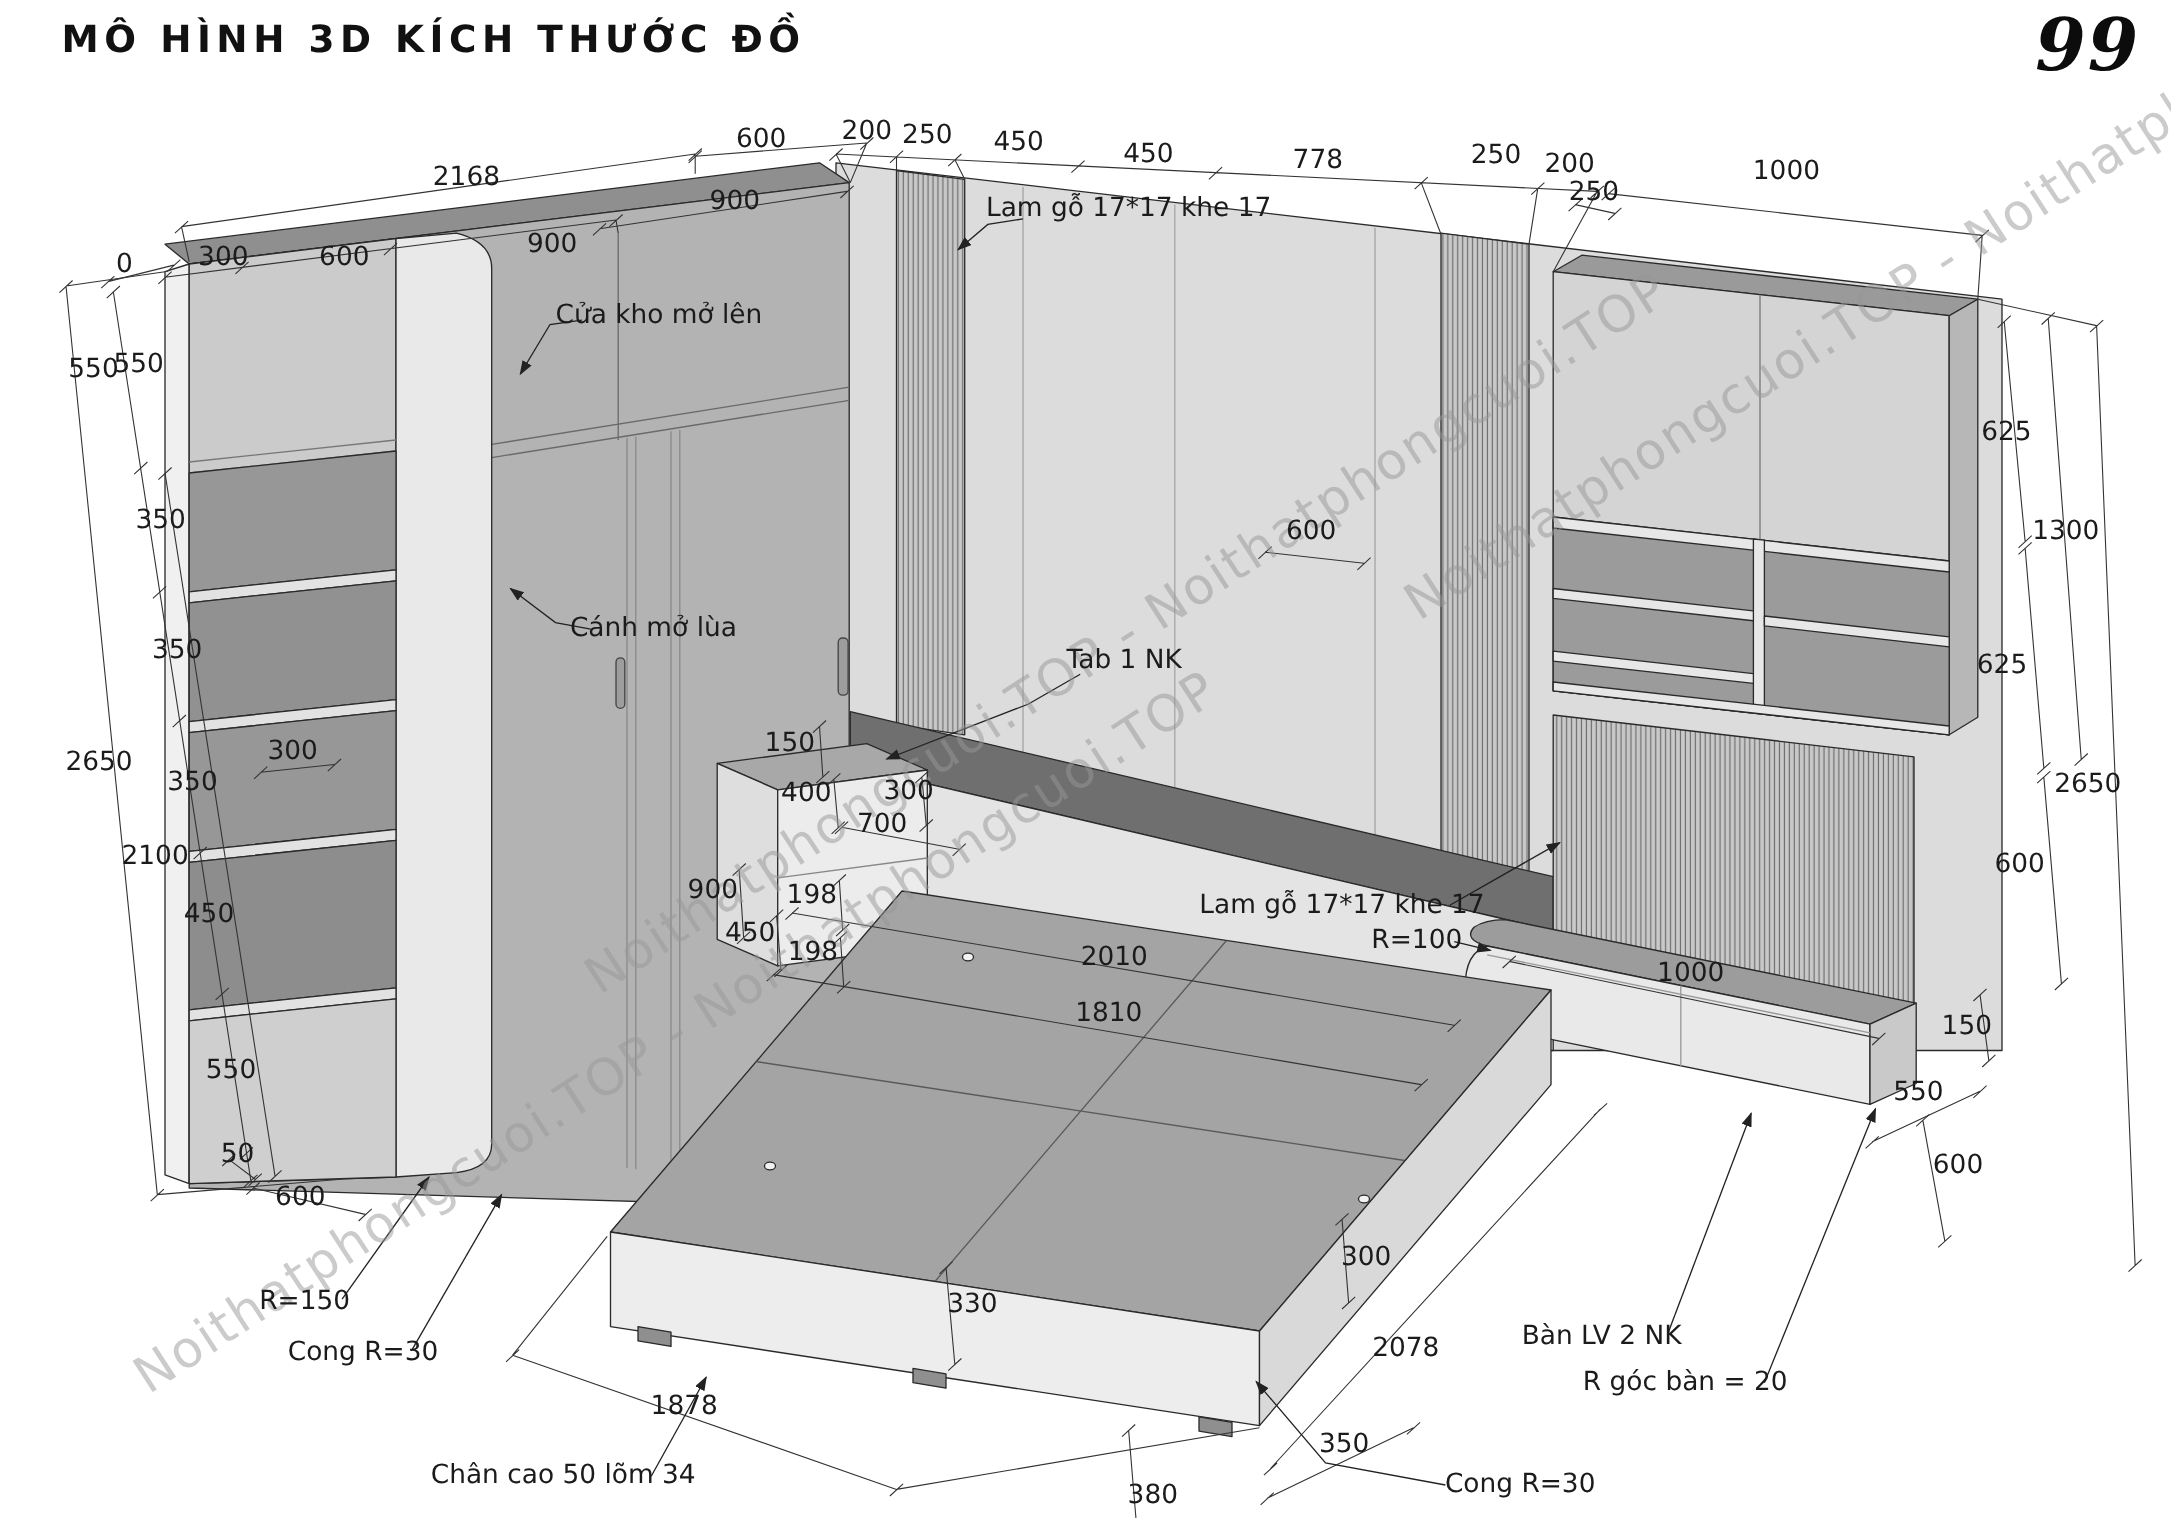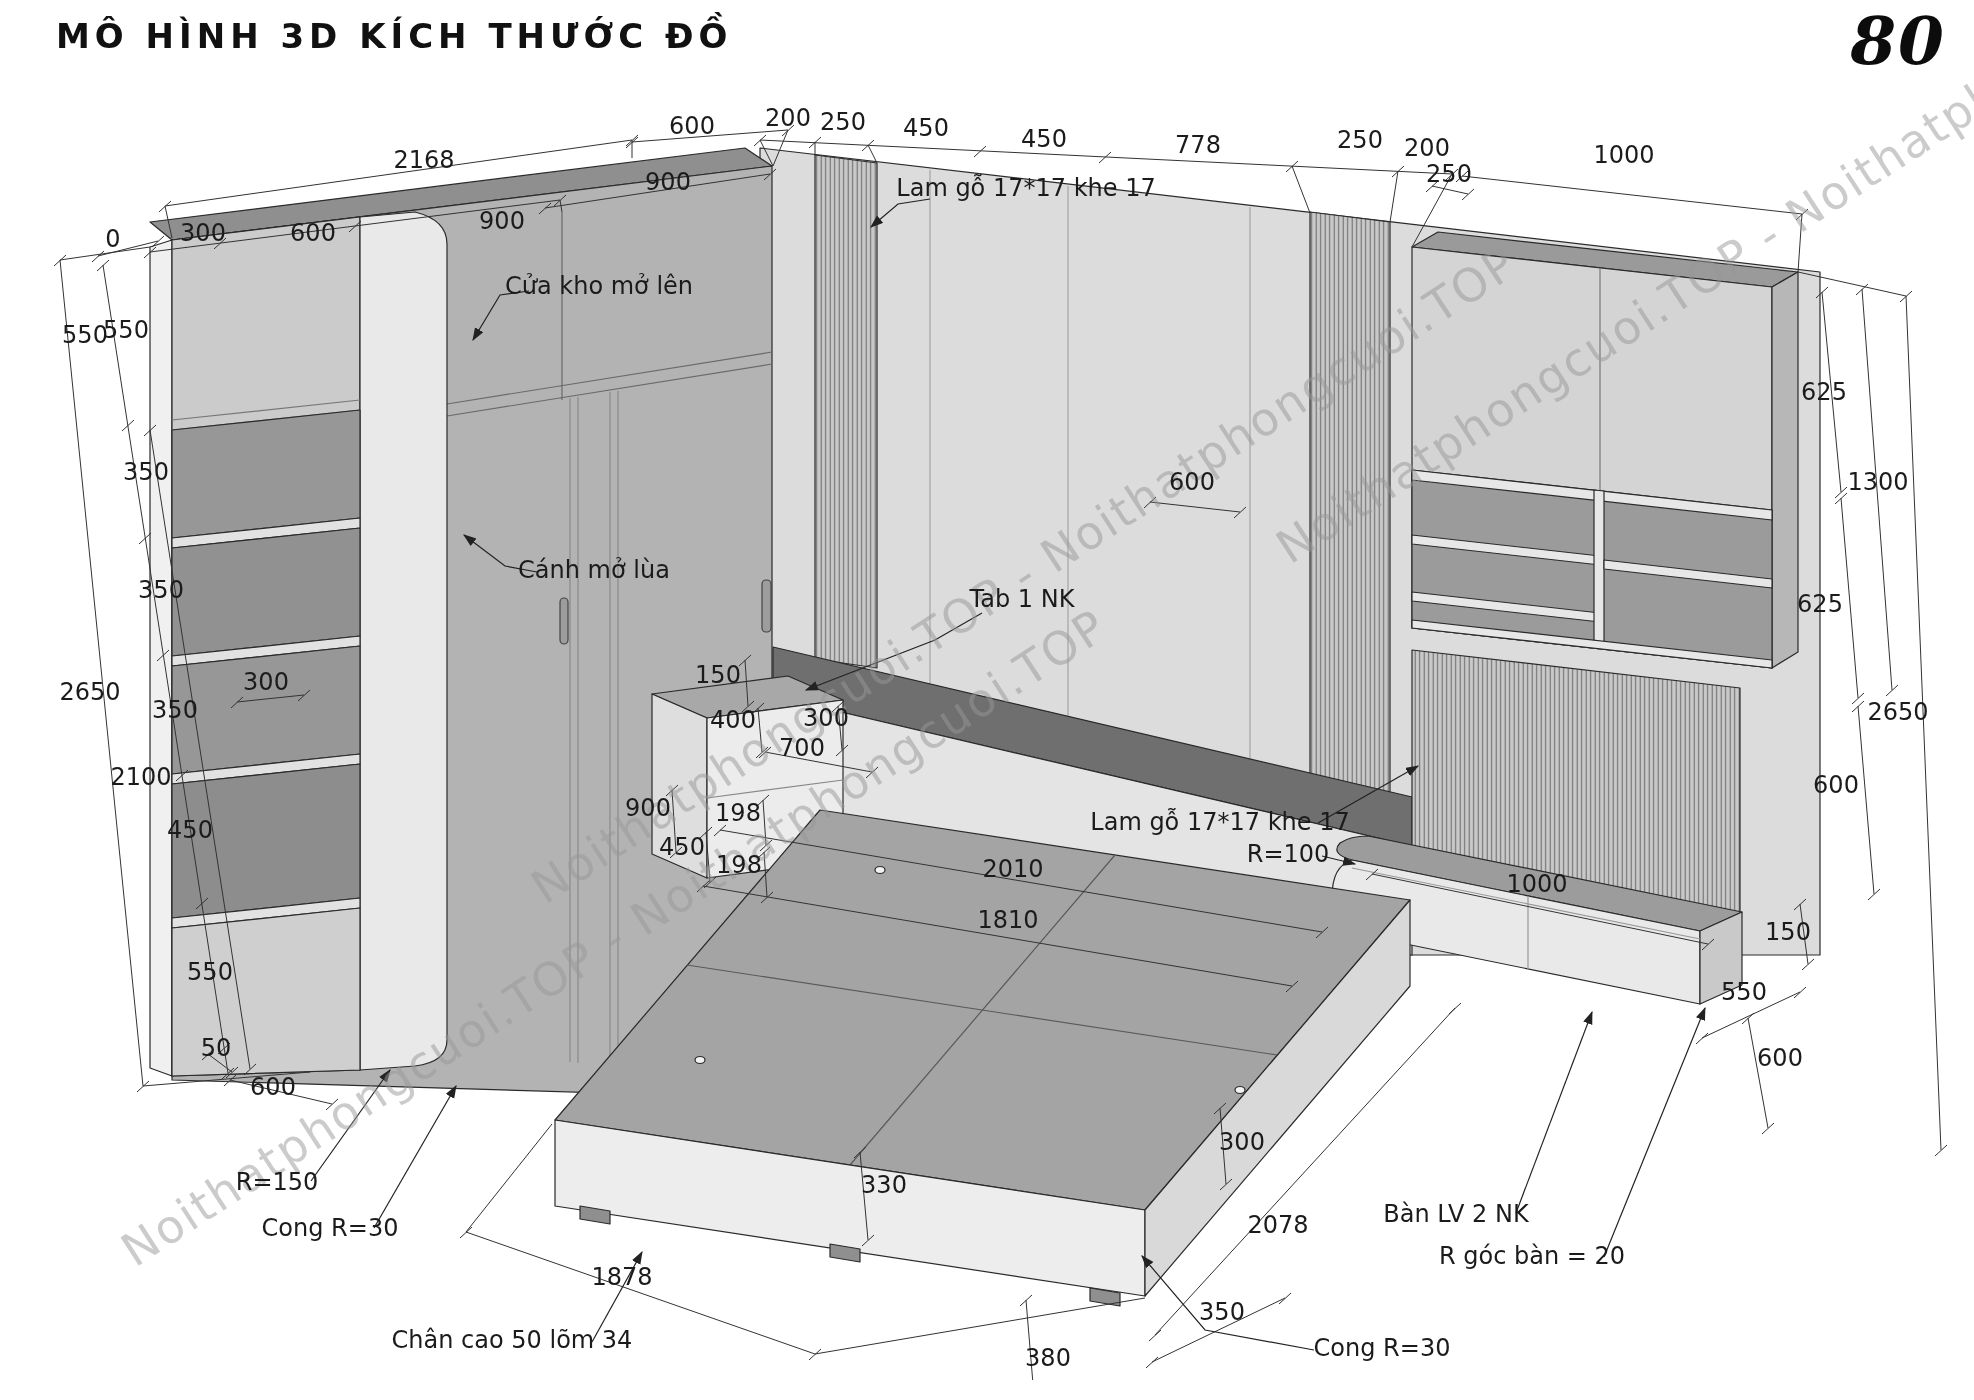--- a/index.html
+++ b/index.html
@@ -13,21 +13,21 @@
   text.dim{font:24px "DejaVu Sans",sans-serif;fill:#1b1b1b;text-anchor:middle;}
   text.note{font:24px "DejaVu Sans",sans-serif;fill:#1b1b1b;text-anchor:middle;}
   text.wm{font:46px "DejaVu Sans",sans-serif;fill:#989898;opacity:.5;letter-spacing:2px;}
 </style>
 </head>
 <body>
 
 <div id="page">
 
   <div id="title">MÔ HÌNH 3D KÍCH THƯỚC ĐỒ</div>
-  <div id="pageno">80</div>
+  <div id="pageno">99</div>
 
   <svg id="ann" width="1974" height="1400" viewBox="0 0 1974 1400">
     <defs>
       <pattern id="slats" width="4.5" height="12" patternUnits="userSpaceOnUse">
         <rect width="4.5" height="12" fill="#c9c9c9"></rect>
         <path d="M2.2,0 V12" stroke="#6e6e6e" stroke-width="1.1"></path>
       </pattern>
       <marker id="arr" markerWidth="12" markerHeight="10" refX="10" refY="4" orient="auto">
         <path d="M0,0 L11,4 L0,8 Z" fill="#222"></path>
       </marker>

